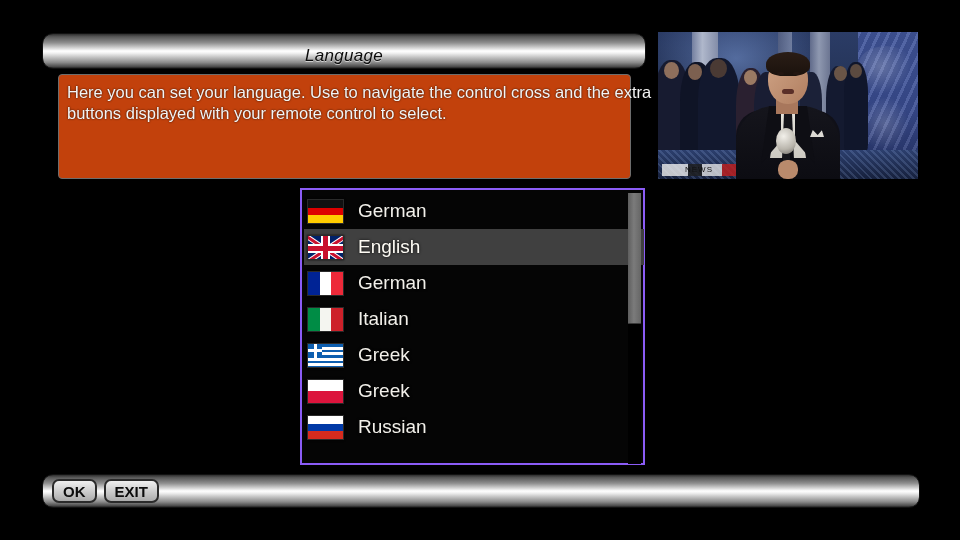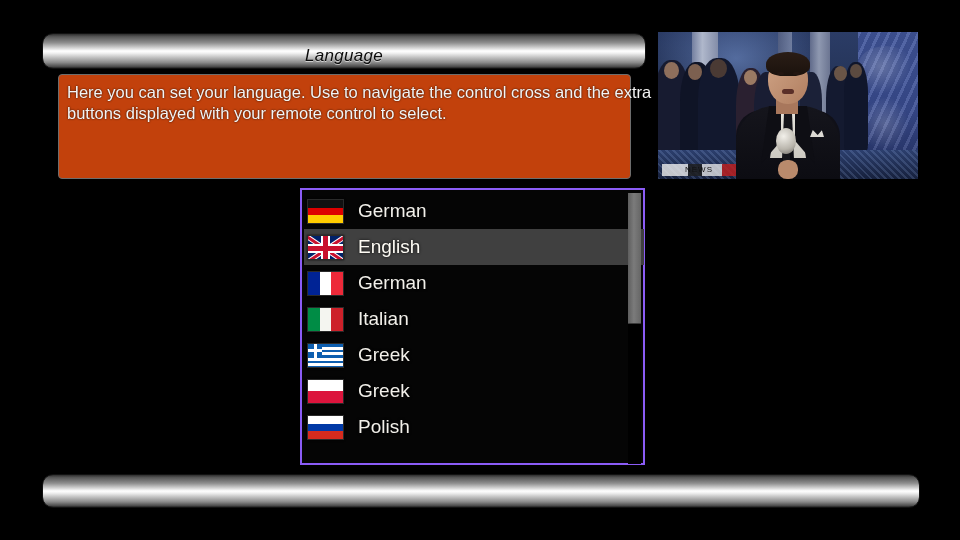--- a/index.html
+++ b/index.html
@@ -278,25 +278,29 @@
         <span class="lang-label">Greek</span>
       </div>
 
       <div class="list-item">
         <span class="flag f-pl"></span>
         <span class="lang-label">Greek</span>
       </div>
 
       <div class="list-item">
         <span class="flag f-ru"></span>
-        <span class="lang-label">Polish</span>
+        <span class="lang-label">Russian</span>
       </div>
 
     </div>
 
     <div id="scroll-track">
       <div id="scroll-thumb"></div>
     </div>
   </div>
 
   <div id="bottom-bar" class="metal"></div>
+  <div id="bottom-buttons">
+    <div class="key-btn">OK</div>
+    <div class="key-btn">EXIT</div>
+  </div>
 
 </div>
 
 </body></html>

